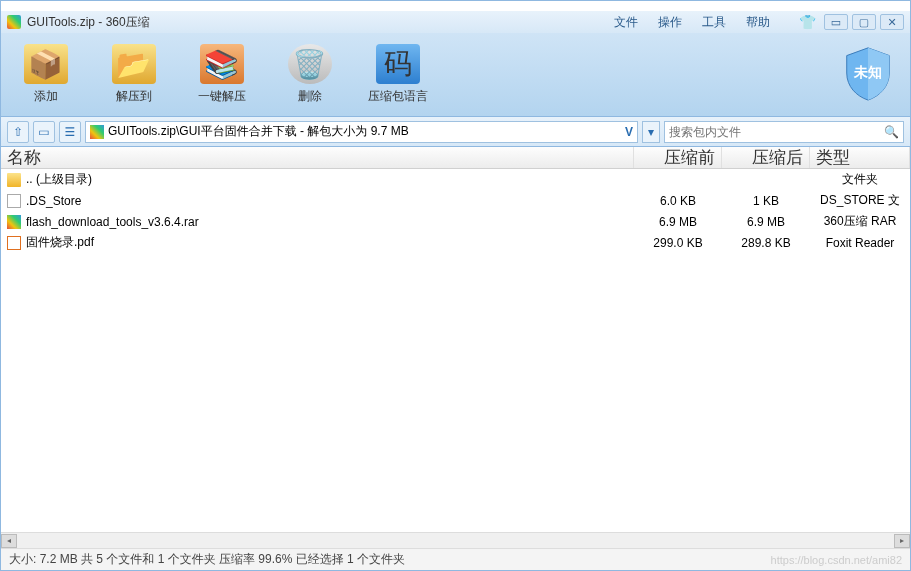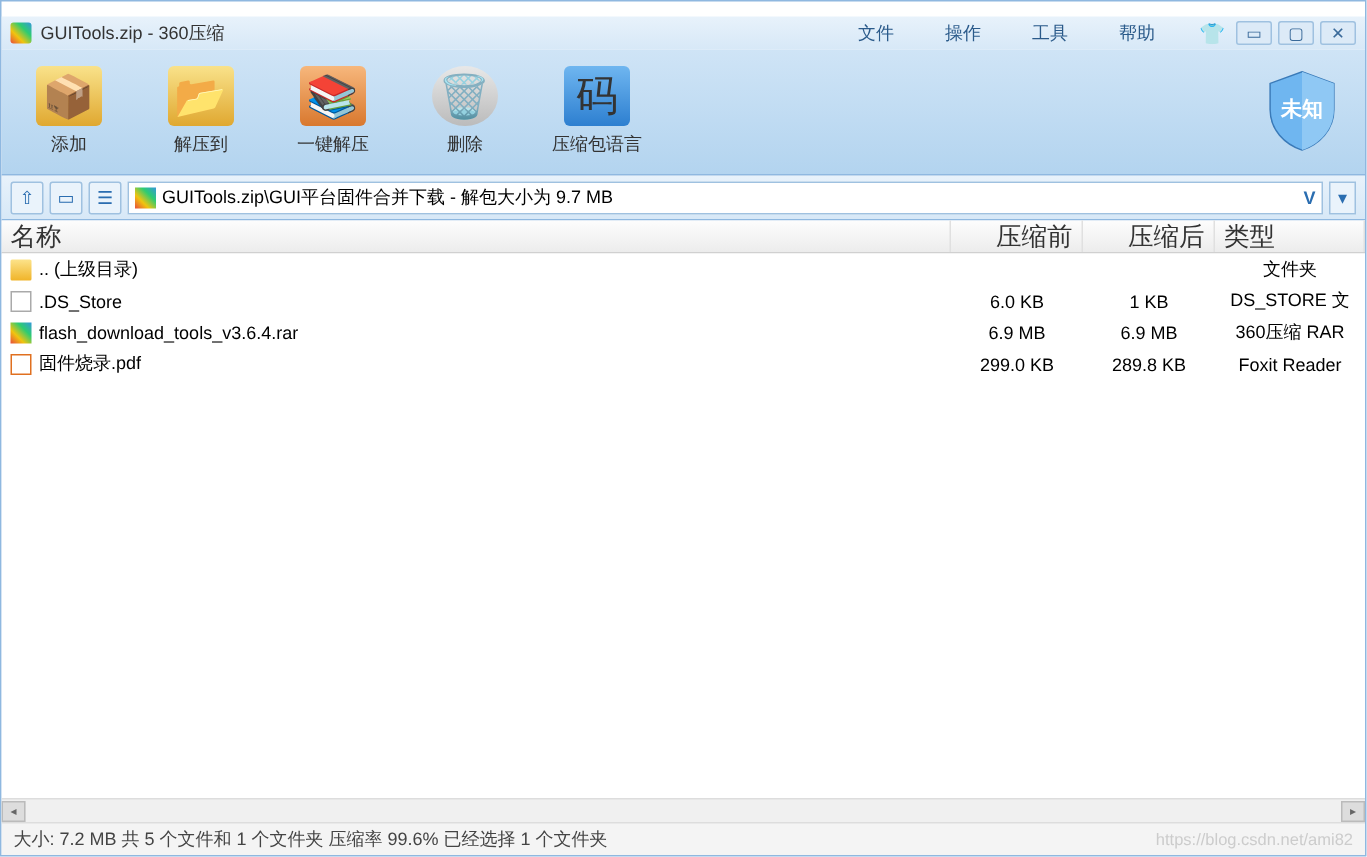--- a/index.html
+++ b/index.html
@@ -24,21 +24,21 @@
   color: #333;
   margin-top: 10px;
 }
 .titlebar .app-icon {
   width: 14px; height: 14px;
   background: linear-gradient(45deg,#e74c3c,#f1c40f,#2ecc71,#3498db);
   border-radius: 2px;
 }
 .titlebar .title { flex: 0 0 auto; white-space: nowrap; }
 .titlebar .spacer { flex: 1; }
-.menubar { display: flex; gap: 34px; margin-right: 20px; color: #2a5a8a; }
+.menubar { display: flex; gap: 20px; margin-right: 20px; color: #2a5a8a; }
 .menubar span { cursor: pointer; }
 .win-icons { display: flex; gap: 4px; align-items: center; }
 .win-btn {
   width: 24px; height: 16px;
   border: 1px solid #9fc1e0;
   background: #dceaf7;
   border-radius: 2px;
   display: flex; align-items: center; justify-content: center;
   cursor: pointer;
   color: #3a6a9a;
@@ -212,20 +212,24 @@
 <div class="navbar">
   <div class="nav-btn">⇧</div>
   <div class="nav-btn">▭</div>
   <div class="nav-btn">☰</div>
   <div class="path-input">
     <div class="path-icon"></div>
     <div class="path-text">GUITools.zip\GUI平台固件合并下载 - 解包大小为 9.7 MB</div>
     <span style="color:#2a6db0;font-weight:bold;">V</span>
   </div>
   <div class="drop-btn">▾</div>
+  <div class="search-box">
+    <input placeholder="搜索包内文件" style="">
+    <span class="search-icon">🔍</span>
+  </div>
 </div>
 
 <div class="header-row">
   <div class="col-name">名称</div>
   <div class="col-before">压缩前</div>
   <div class="col-after">压缩后</div>
   <div class="col-type">类型</div>
 </div>
 
 <div class="file-list">

